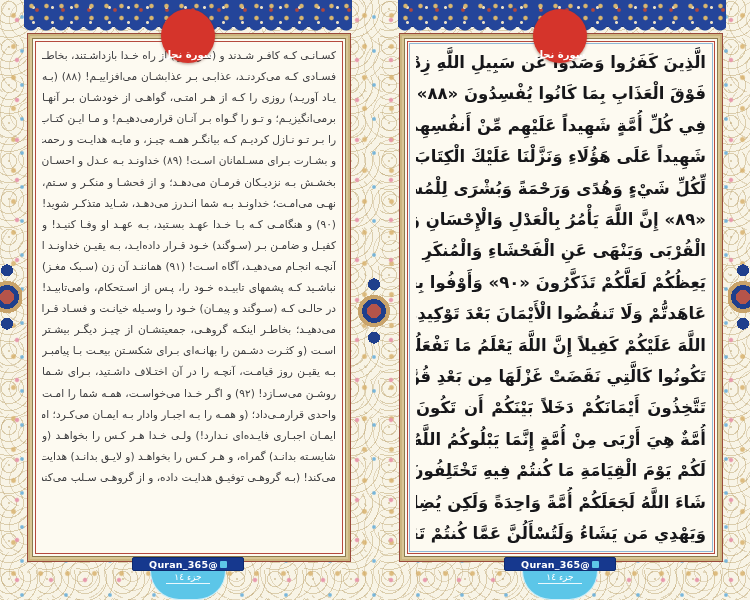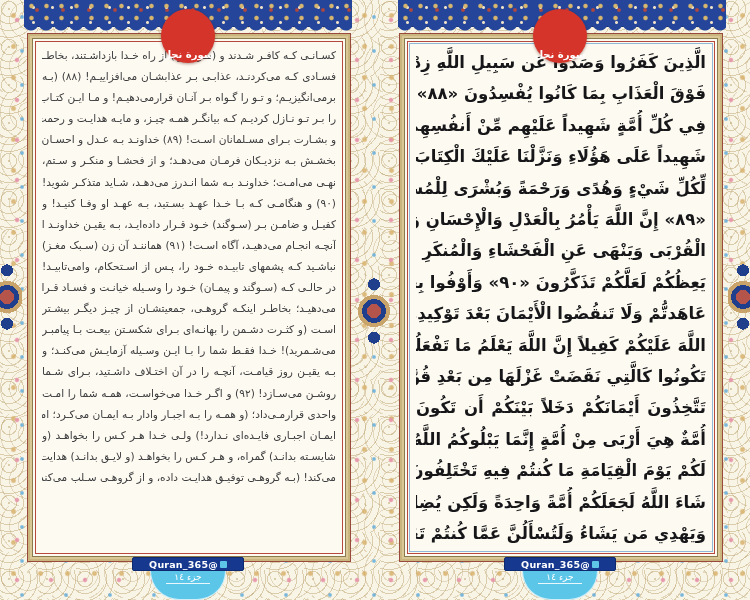--- a/index.html
+++ b/index.html
@@ -144,33 +144,33 @@
   <section>
     <div class="top-band band-left"></div>
     <div class="surah-badge badge-left">
       <span>سورة نحل</span>
     </div>
 
     <div class="frame persian frame-left">
       <div class="textbody persian">
           <div class="tline">کسـانـی کـه کافـر شـدند و (مـردم را) از راه خـدا بازداشـتند، بخاطـر</div>
           <div class="tline">فسـادی کـه می‌کردنـد، عذابـی بـر عذابشـان می‌افزاییـم! (۸۸) (بـه</div>
+          <div class="tline">یـاد آوریـد) روزی را کـه از هـر امتـی، گواهـی از خودشـان بـر آنهـا</div>
           <div class="tline">برمی‌انگیزیـم؛ و تـو را گـواه بـر آنـان قرارمی‌دهیـم! و مـا ایـن کتـاب</div>
           <div class="tline">را بـر تـو نـازل کردیـم کـه بیانگـر همـه چیـز، و مایـه هدایـت و رحمت</div>
           <div class="tline">و بشـارت بـرای مسـلمانان اسـت! (۸۹) خداونـد بـه عـدل و احسـان و</div>
           <div class="tline">بخشـش بـه نزدیـکان فرمـان می‌دهـد؛ و از فحشـا و منکـر و سـتم،</div>
           <div class="tline">نهـی می‌امـت؛ خداونـد بـه شما انـدرز می‌دهـد، شـاید متذکـر شوید!</div>
           <div class="tline">(۹۰) و هنگامـی کـه بـا خـدا عهـد بسـتید، بـه عهـد او وفـا کنیـد! و</div>
           <div class="tline">کفیـل و ضامـن بـر (سـوگند) خـود قـرار داده‌ایـد، بـه یقیـن خداونـد از</div>
           <div class="tline">آنچـه انجـام می‌دهیـد، آگاه اسـت! (۹۱) هماننـد آن زن (سـبک مغـز)</div>
           <div class="tline">نباشـید کـه پشمهای تابیـده خـود را، پـس از اسـتحکام، وامی‌تابیـد!</div>
           <div class="tline">در حالـی کـه (سـوگند و پیمـان) خـود را وسـیله خیانـت و فسـاد قـرار</div>
           <div class="tline">می‌دهیـد؛ بخاطـر اینکـه گروهـی، جمعیتشـان از چیـز دیگـر بیشـتر</div>
           <div class="tline">اسـت (و کثـرت دشـمن را بهانـه‌ای بـرای شکسـتن بیعـت بـا پیامبـر</div>
-          <div class="tline">می‌شـمرید)! خـدا فقـط شما را بـا ایـن وسـیله آزمایـش می‌کنـد؛ و</div>
           <div class="tline">بـه یقیـن روز قیامـت، آنچـه را در آن اختـلاف داشـتید، بـرای شـما</div>
           <div class="tline">روشـن می‌سـازد! (۹۲) و اگـر خـدا می‌خواسـت، همـه شما را امـت</div>
           <div class="tline">واحدی قرارمـی‌داد؛ (و همـه را بـه اجبـار وادار بـه ایمـان می‌کـرد؛ اما</div>
           <div class="tline">ایمـان اجبـاری فایـده‌ای نـدارد!) ولـی خـدا هـر کـس را بخواهـد (و</div>
           <div class="tline">شایسـته بدانـد) گمراه، و هـر کـس را بخواهـد (و لایـق بدانـد) هدایت</div>
           <div class="tline">می‌کند! (بـه گروهـی توفیـق هدایـت داده، و از گروهـی سـلب می‌کند!)</div>
         </div>
     </div>
 
     <div class="credit-bar credit-left">

